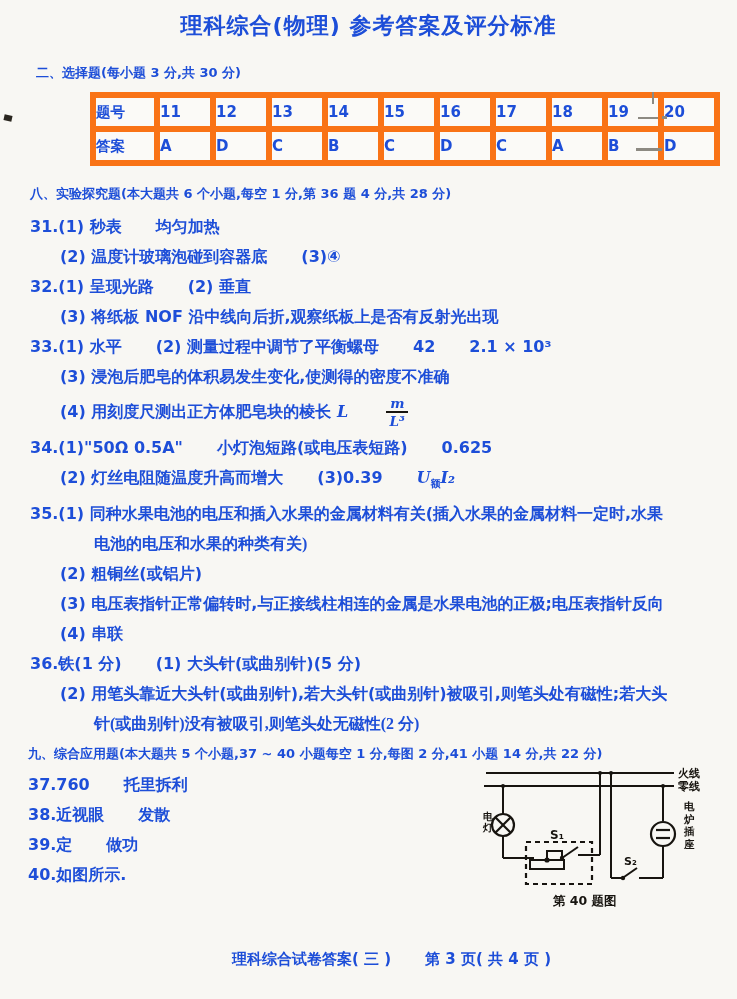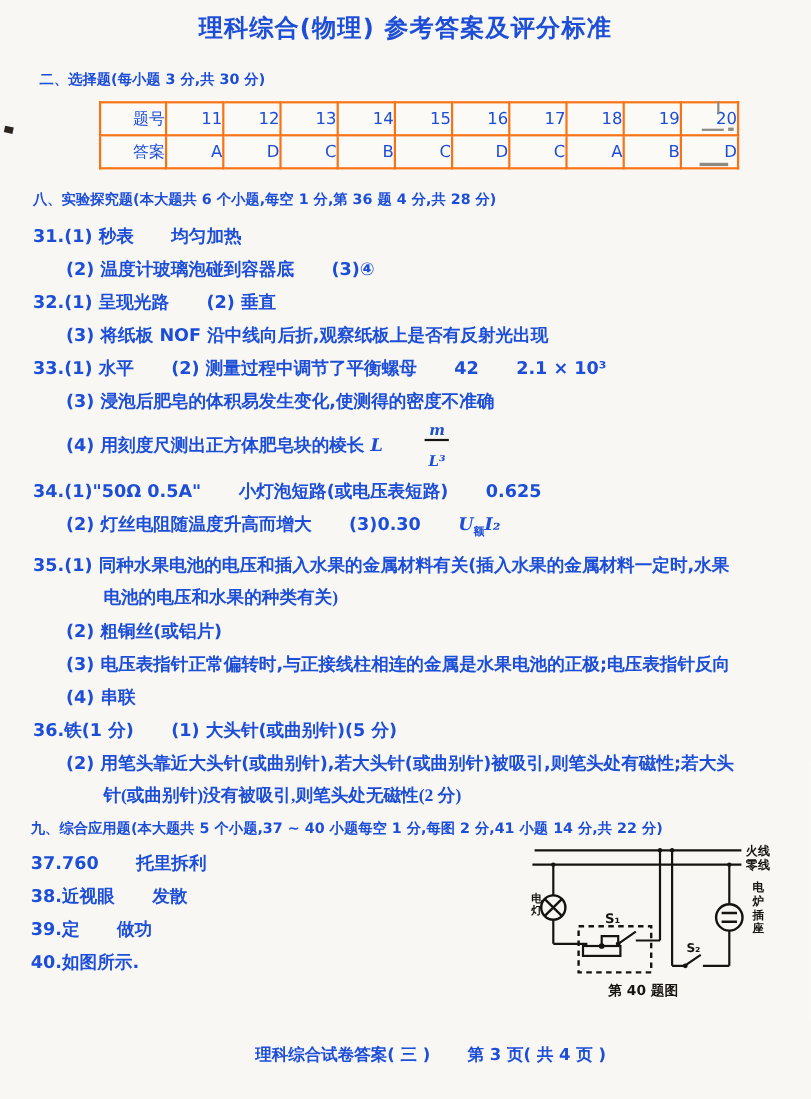--- a/index.html
+++ b/index.html
@@ -6,41 +6,41 @@
   .page{
     position:relative; width:737px; height:999px; overflow:hidden;
     background:#f8f7f3; color:#1d4ed8;
     font-family:"DejaVu Sans",sans-serif; font-weight:700;
   }
   .title{ text-align:center; padding-top:11px; font-size:22px; letter-spacing:1px; }
   .choice{ margin:21px 0 0 36px; }
   .section-heading{ font-size:13px; line-height:21px; }
   table.ans{ border-collapse:collapse; margin:9px 0 0 54px; background:#fbfaf7; }
   table.ans td{
-    border:2px solid #f97316; width:50px; height:28px;
-    text-align:right; vertical-align:middle; font-size:15px; font-weight:400; padding:0;
+    border:6px solid #f97316; width:50px; height:28px;
+    text-align:left; vertical-align:middle; font-size:15px; font-weight:700; padding:0;
   }
   table.ans td.hdr{ width:58px; font-size:14.5px; }
   .exp{ margin:17px 0 0 30px; }
   .exp .section-heading{ margin-bottom:12px; }
   .app{ margin:2px 0 0 28px; }
   .app .section-heading{ margin-bottom:10px; }
   .ans-line{ font-size:16px; line-height:21px; margin-bottom:9px; white-space:nowrap; }
   .indent-1{ padding-left:30px; }
   .indent-2{ padding-left:64px;font-family:Liberation Serif, serif; }
   .gap{ margin-left:34px; }
   .sub{ font-size:10px; vertical-align:-4px; }
   .var{ font-family:"DejaVu Serif",serif; font-style:italic; }
   .frac{
     display:inline-block; vertical-align:middle; text-align:center;
     font-family:"DejaVu Serif",serif; font-style:italic;
     line-height:1.05; margin-left:38px; font-size:13.5px;
   }
   .frac .num{ display:block; border-bottom:2px solid #17140f; padding:0 4px 1px; }
-  .frac .den{ display:block; padding-top:12px; }
+  .frac .den{ display:block; padding-top:1px; }
   .diagram{ position:absolute; left:476px; top:758px; width:261px; height:160px; }
   .diagram svg{ display:block; }
   .diagram text{ font-family:"DejaVu Sans",sans-serif; font-weight:700; fill:#17140f; }
   .footer{ position:absolute; left:0; top:950px; width:100%; text-align:center; font-size:15px;padding-left:23px; }
   .footer .fgap{ display:inline-block; width:34px; }
   
   .blot{ position:absolute; background:#2a261f; }
   .blot.b1{ left:4px; top:115px; width:8px; height:6px; transform:rotate(12deg); }
   .art{ position:absolute; background:#8d8a82; }
   .art.a1{ left:652px; top:92px;  width:2px;  height:12px; }
@@ -93,21 +93,21 @@
     <div class="section-heading">八、实验探究题(本大题共 6 个小题,每空 1 分,第 36 题 4 分,共 28 分)</div>
     <div id="experiment-lines">
         <div class="ans-line indent-0"><span>31.(1) 秒表</span><span class="gap">均匀加热</span></div>
         <div class="ans-line indent-1"><span>(2) 温度计玻璃泡碰到容器底</span><span class="gap">(3)④</span></div>
         <div class="ans-line indent-0"><span>32.(1) 呈现光路</span><span class="gap">(2) 垂直</span></div>
         <div class="ans-line indent-1"><span>(3) 将纸板 NOF 沿中线向后折,观察纸板上是否有反射光出现</span></div>
         <div class="ans-line indent-0"><span>33.(1) 水平</span><span class="gap">(2) 测量过程中调节了平衡螺母</span><span class="gap">42</span><span class="gap">2.1 × 10³</span></div>
         <div class="ans-line indent-1"><span>(3) 浸泡后肥皂的体积易发生变化,使测得的密度不准确</span></div>
         <div class="ans-line indent-1"><span>(4) 用刻度尺测出正方体肥皂块的棱长 </span><span class="var">L</span><span class="frac"><span class="num">m</span><span class="den">L³</span></span></div>
         <div class="ans-line indent-0"><span>34.(1)"50Ω   0.5A"</span><span class="gap">小灯泡短路(或电压表短路)</span><span class="gap">0.625</span></div>
-        <div class="ans-line indent-1"><span>(2) 灯丝电阻随温度升高而增大</span><span class="gap">(3)0.30</span><span class="var gap">U</span><span class="sub">额</span><span class="var">I₂</span></div>
+        <div class="ans-line indent-1"><span>(2) 灯丝电阻随温度升高而增大</span><span class="gap">(3)0.39</span><span class="var gap">U</span><span class="sub">额</span><span class="var">I₂</span></div>
         <div class="ans-line indent-0"><span>35.(1) 同种水果电池的电压和插入水果的金属材料有关(插入水果的金属材料一定时,水果</span></div>
         <div class="ans-line indent-2"><span>电池的电压和水果的种类有关)</span></div>
         <div class="ans-line indent-1"><span>(2) 粗铜丝(或铝片)</span></div>
         <div class="ans-line indent-1"><span>(3) 电压表指针正常偏转时,与正接线柱相连的金属是水果电池的正极;电压表指针反向</span></div>
         <div class="ans-line indent-1"><span>(4) 串联</span></div>
         <div class="ans-line indent-0"><span>36.铁(1 分)</span><span class="gap">(1) 大头针(或曲别针)(5 分)</span></div>
         <div class="ans-line indent-1"><span>(2) 用笔头靠近大头针(或曲别针),若大头针(或曲别针)被吸引,则笔头处有磁性;若大头</span></div>
         <div class="ans-line indent-2"><span>针(或曲别针)没有被吸引,则笔头处无磁性(2 分)</span></div>
       </div>
   </div>

